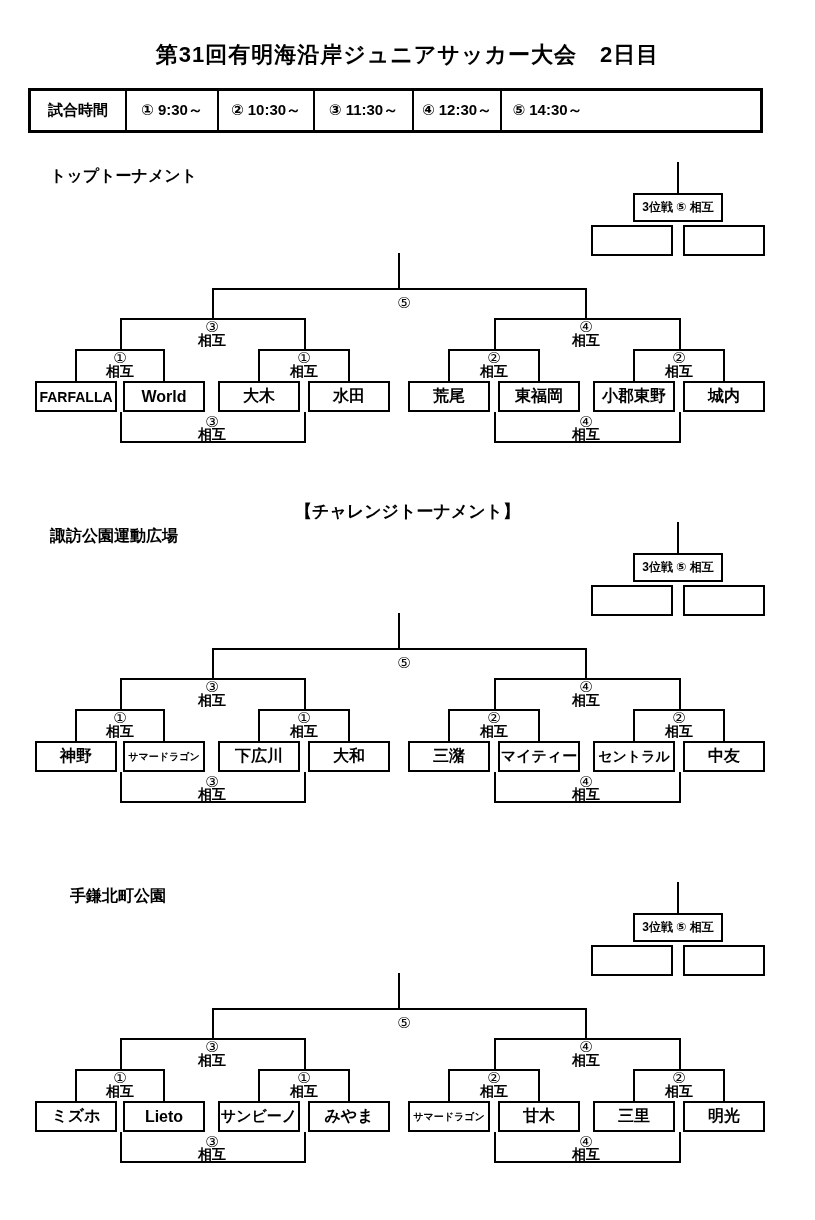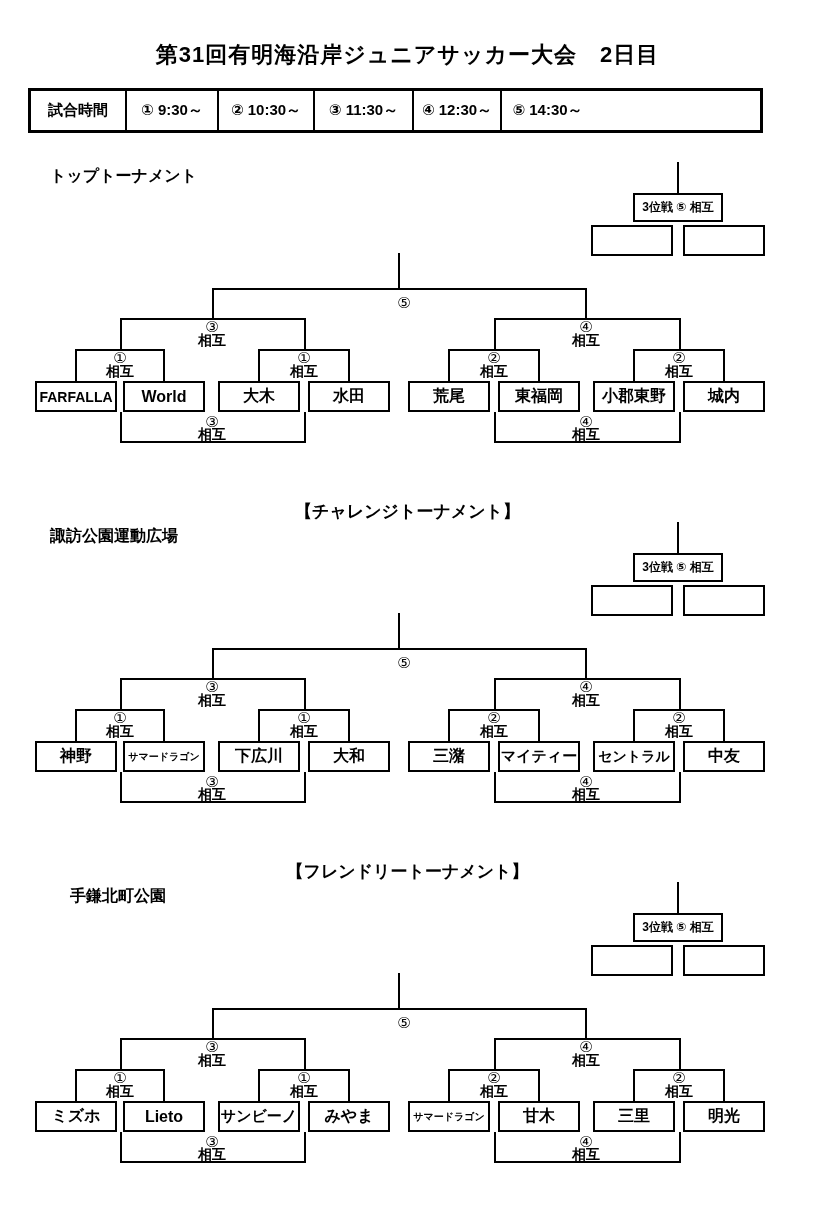--- a/index.html
+++ b/index.html
@@ -185,21 +185,20 @@
 
     <div class="u-br" style="left:120px;top:274px;width:186px;height:31px"></div>
     <div class="u-br" style="left:494px;top:274px;width:187px;height:31px"></div>
     <div class="m-num" style="left:192px;top:276px">③</div>
     <div class="ref" style="left:192px;top:289px">相互</div>
     <div class="m-num" style="left:566px;top:276px">④</div>
     <div class="ref" style="left:566px;top:289px">相互</div>
   </section>
 
   <section class="tournament" style="top:858px">
-    <div class="t-title">【フレンドリートーナメント】</div>
     <div class="venue" style="left:70px">手鎌北町公園</div>
 
     <div class="vline" style="left:677px;top:24px;height:31px"></div>
     <div class="third-label">3位戦 ⑤ 相互</div>
     <div class="slot-box" style="left:591px;top:87px"></div>
     <div class="slot-box" style="left:683px;top:87px"></div>
 
     <div class="vline" style="left:398px;top:115px;height:35px"></div>
     <div class="n-br" style="left:212px;top:150px;width:375px;height:30px"></div>
     <div class="m-num" style="left:384px;top:157px">⑤</div>

